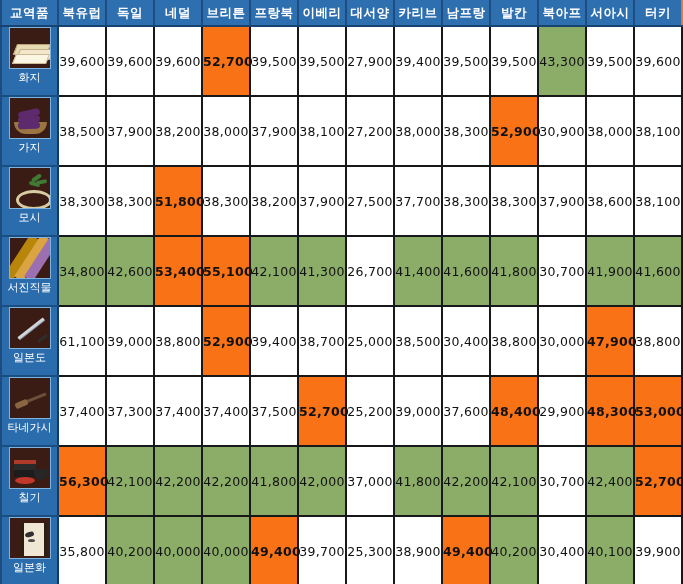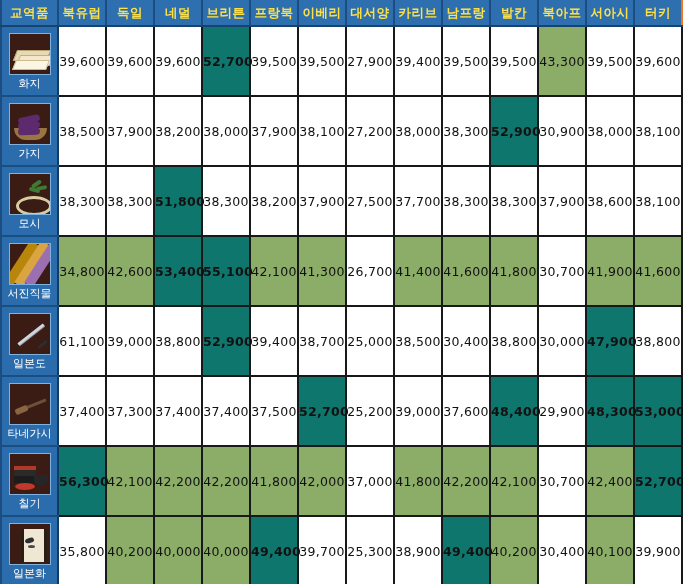--- a/index.html
+++ b/index.html
@@ -22,21 +22,21 @@
   }
   table.grid {
     border-collapse: collapse;
     table-layout: fixed;
     width: 683px;
     height: 584px;
   }
   
   thead th {
     background: #2e6fb0;
-    color: #fde047;
+    color: #ffffff;
     font-size: 12.5px;
     font-weight: bold;
     height: 25px;
     line-height: 25px;
     padding: 0;
     text-align: center;
     border-right: 2px solid #1d4d80;
     border-bottom: 2px solid #16436f;
     letter-spacing: 0.5px;
     white-space: nowrap;
@@ -56,21 +56,21 @@
     text-align: center;
     vertical-align: middle;
     border-right: 2px solid #123c63;
     border-bottom: 2px solid #1a4e80;
     border-left: 2px solid #1d4d80;
   }
   .item-inner {
     display: flex;
     flex-direction: column;
     align-items: center;
-    justify-content: center;
+    justify-content: flex-start;
     height: 68px;
   }
   .item-icon {
     width: 42px;
     height: 42px;
     border: 1px solid #7fb2de;
     box-sizing: border-box;
     position: relative;
     overflow: hidden;
     background: #3b1c14;
@@ -92,21 +92,21 @@
     color: #111111;
     background: #ffffff;
     border: 2px solid #17181a;
     border-top: none;
     border-left: none;
     letter-spacing: 0.3px;
     font-family: "DejaVu Sans", "Liberation Sans", sans-serif;
   }
   tbody tr td.val:first-of-type { border-left: 2px solid #17181a; }
   td.val.green { background: #8cad68; margin-left: 28px; }
-  td.val.red   { background: #0f766e; font-weight: bold; }
+  td.val.red   { background: #f97316; font-weight: bold; }
 
   
   .ic { position: absolute; }
 
   
   .paper1 { left:5px;  top:16px; width:32px; height:9px;  background:#e7d9b4; transform: skewX(-22deg); border:1px solid #b7a377;}
   .paper2 { left:8px;  top:21px; width:32px; height:9px;  background:#f3e8cb; transform: skewX(-22deg); border:1px solid #c3b087;}
   .paper3 { left:4px;  top:26px; width:32px; height:8px;  background:#fbf5e4; transform: skewX(-22deg); border:1px solid #cdbb94;}
 
   

